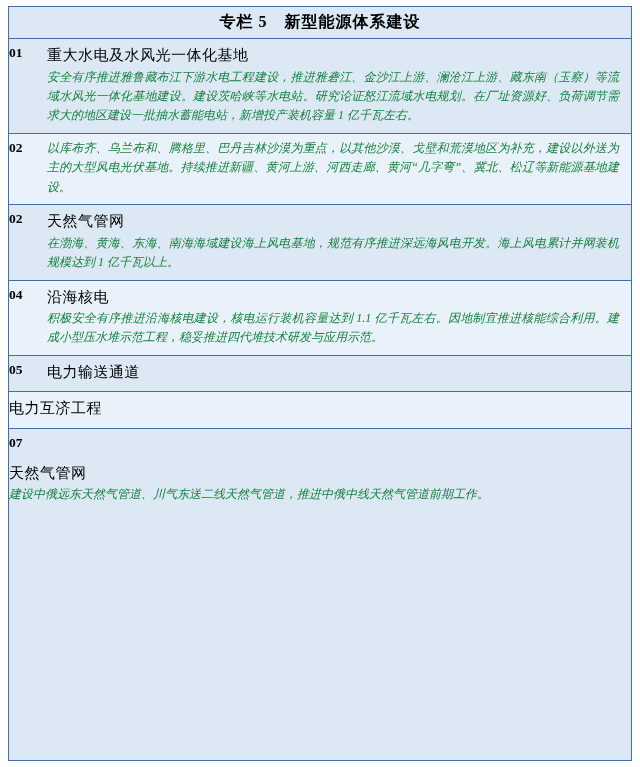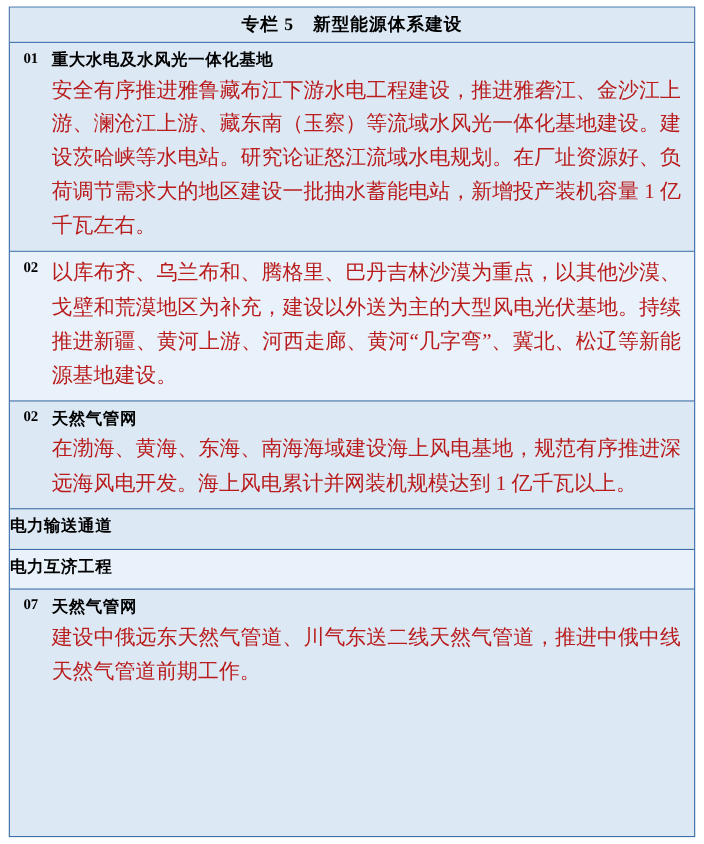--- a/index.html
+++ b/index.html
@@ -51,55 +51,56 @@
     bottom: 0;
     overflow: hidden;
   }
   .row {
     display: flex;
     border-bottom: 1px solid #3f6fa8;
     box-sizing: border-box;
   }
   .row.last {
     border-bottom: none;
+    flex-direction: column;
   }
   .row.alt {
     background: #e9f2fa;
   }
   .num-cell {
     width: 38px;
     min-width: 38px;
     padding: 6px 0 6px 0;
-    text-align: center;
     font-size: 13.5px;
     font-weight: bold;
     color: #000000;
     font-family: "Liberation Serif", serif;
     box-sizing: border-box;
   }
   .body-cell {
     flex: 1;
     padding: 5px 12px 7px 0;
     box-sizing: border-box;
   }
   .item-title {
     font-size: 15px;
-    font-weight: bold;
+    font-weight: normal;
     color: #000000;
     letter-spacing: 0.5px;
     line-height: 1.5;
     margin-bottom: 1px;
   }
   .item-text {
-    font-size: 19px;
-    color: #b91c1c;
+    font-size: 12px;
+    color: #15803d;
     line-height: 1.62;
     text-align: justify;
     text-justify: inter-ideograph;
     text-indent: 0;
+    font-style: italic;
   }
 </style>
 </head>
 <body>
 
 <div class="page">
   <div class="box">
 
     <div class="title-bar">
       <span class="title-text">专栏 5　新型能源体系建设</span>
@@ -123,22 +124,30 @@
       </div>
 
       <div class="row">
         <div class="num-cell">02</div>
         <div class="body-cell">
           <div class="item-title">天然气管网</div>
           <div class="item-text">在渤海、黄海、东海、南海海域建设海上风电基地，规范有序推进深远海风电开发。海上风电累计并网装机规模达到 1 亿千瓦以上。</div>
         </div>
       </div>
 
+      <div class="row alt">
+        <div class="num-cell">04</div>
+        <div class="body-cell">
+          <div class="item-title">沿海核电</div>
+          <div class="item-text">积极安全有序推进沿海核电建设，核电运行装机容量达到 1.1 亿千瓦左右。因地制宜推进核能综合利用。建成小型压水堆示范工程，稳妥推进四代堆技术研发与应用示范。</div>
+        </div>
+      </div>
 
       <div class="row">
+        <div class="num-cell">05</div>
         <div class="body-cell">
           <div class="item-title">电力输送通道</div>
         </div>
       </div>
 
       <div class="row alt">
         <div class="body-cell">
           <div class="item-title">电力互济工程</div>
         </div>
       </div>

